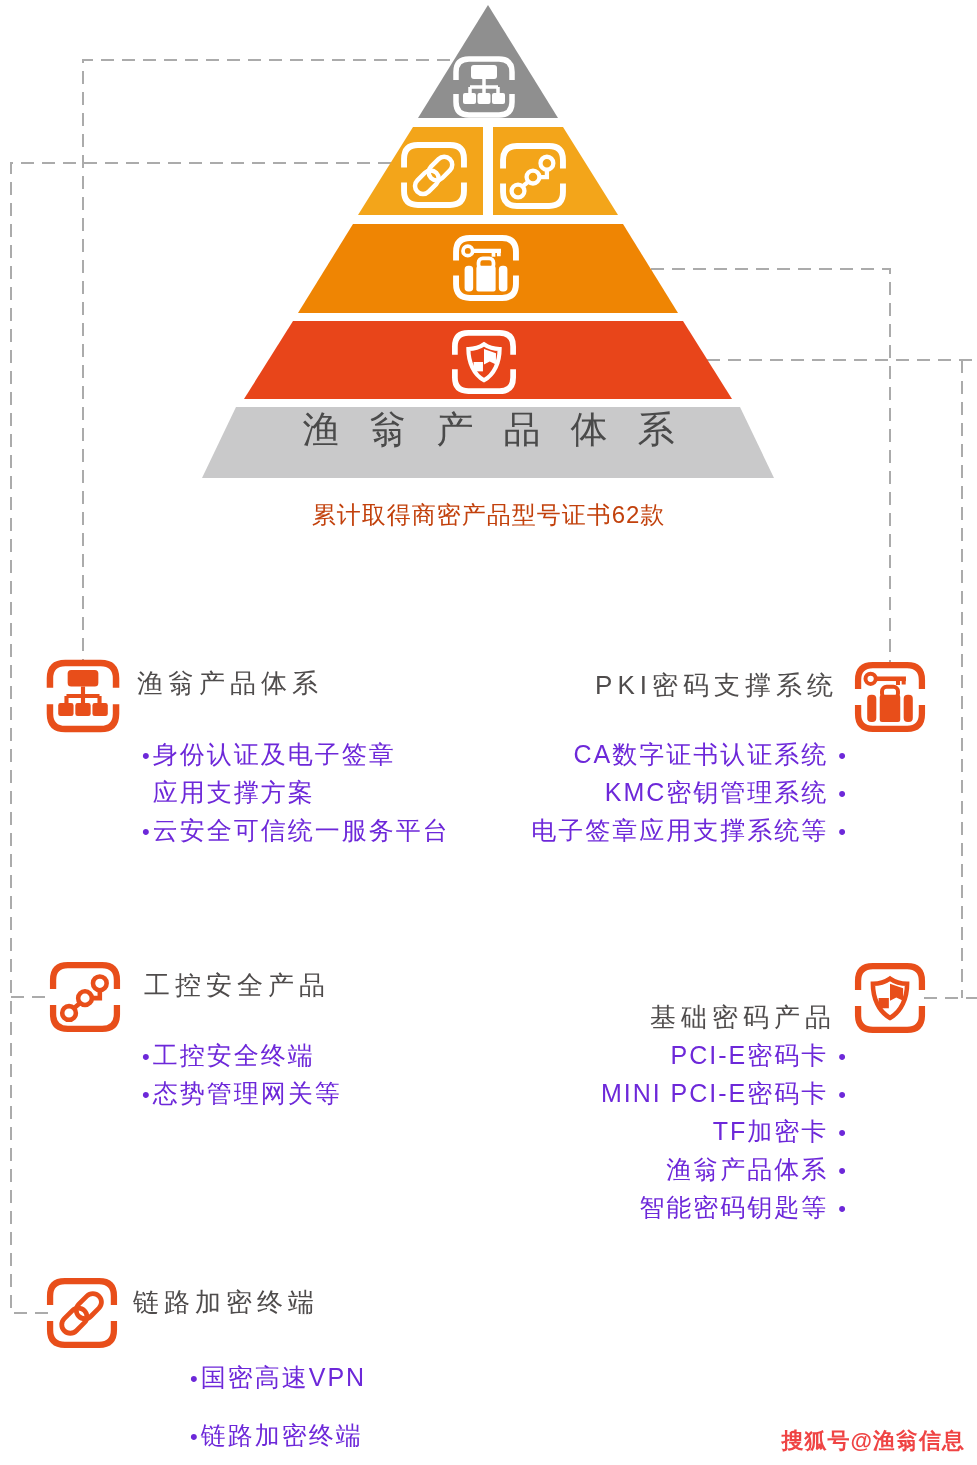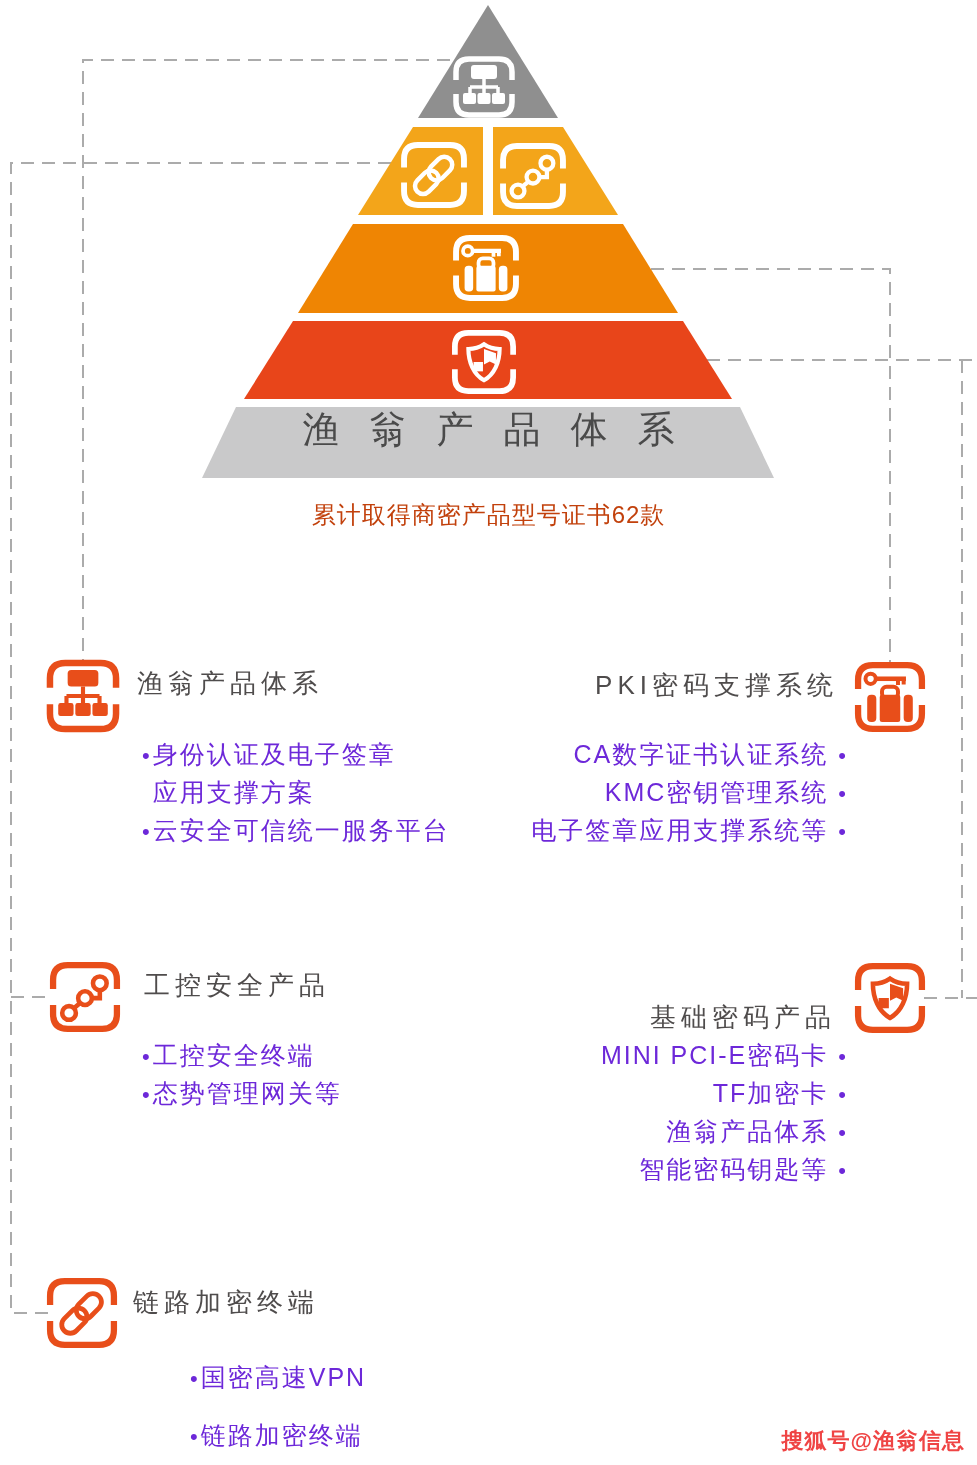--- a/index.html
+++ b/index.html
@@ -144,20 +144,21 @@
     </div>
 
   <div class="abs section-title" style="left:144px;top:968px;">工控安全产品</div>
   <div class="abs bullet-list left" style="left:142px;top:1037px;">
       <div class="bullet-line"><span class="dot">•</span><span>工控安全终端</span></div>
       <div class="bullet-line"><span class="dot">•</span><span>态势管理网关等</span></div>
     </div>
 
   <div class="abs section-title right" style="left:560px;top:968px;width:276px;margin-top:32px;">基础密码产品</div>
   <div class="abs bullet-list right" style="left:400px;top:1037px;width:446px;">
+      <div class="bullet-line"><span>PCI-E密码卡</span><span class="dot">•</span></div>
       <div class="bullet-line"><span>MINI PCI-E密码卡</span><span class="dot">•</span></div>
       <div class="bullet-line"><span>TF加密卡</span><span class="dot">•</span></div>
       <div class="bullet-line"><span>渔翁产品体系</span><span class="dot">•</span></div>
       <div class="bullet-line"><span>智能密码钥匙等</span><span class="dot">•</span></div>
     </div>
 
   <div class="abs section-title" style="left:133px;top:1285px;">链路加密终端</div>
   <div class="abs bullet-list left lh40" style="left:142px;top:1349px;">
       <div class="bullet-line"><span class="dot">•</span><span>国密高速VPN</span></div>
       <div class="bullet-line"><span class="dot">•</span><span>链路加密终端</span></div>

